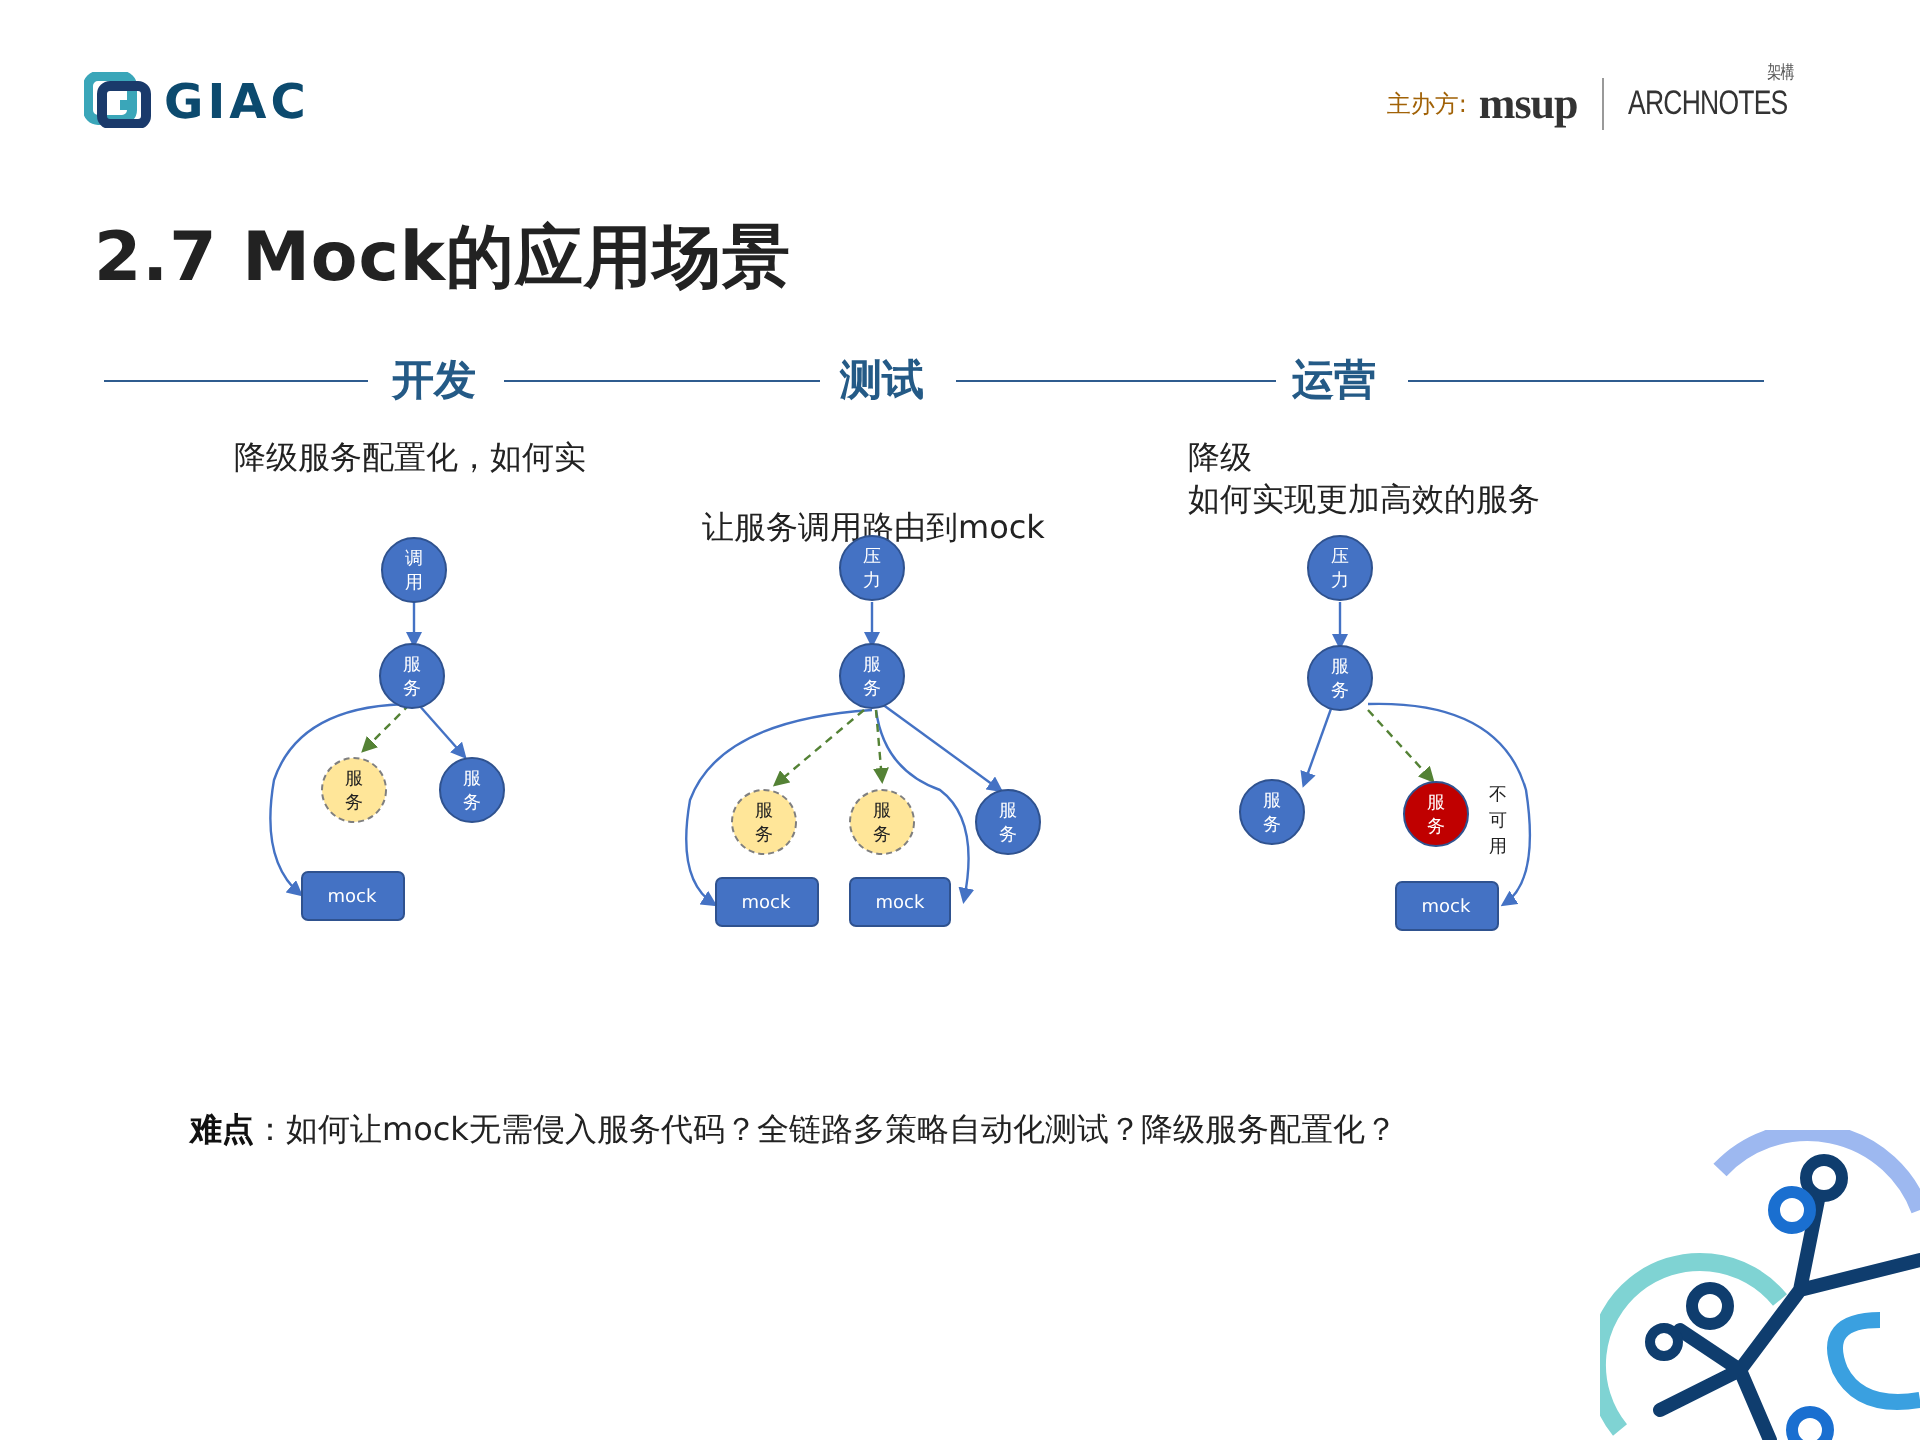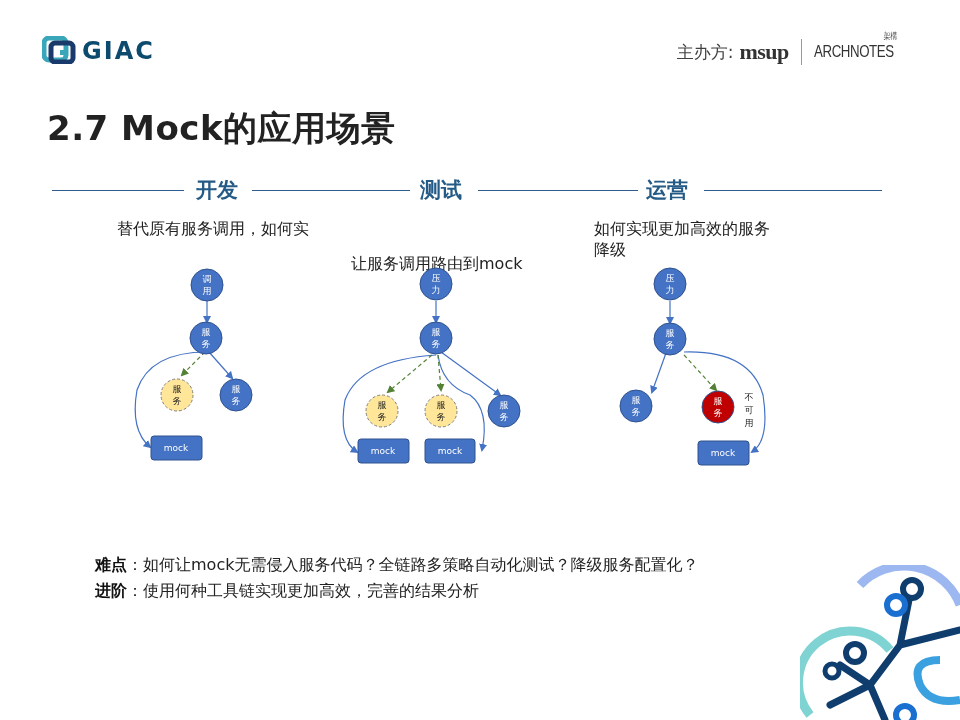--- a/index.html
+++ b/index.html
@@ -2,21 +2,21 @@
 <html><head>
 <meta charset="utf-8">
 <style>
   html, body { margin:0; padding:0; }
   body { width:960px; height:720px; background:#ffffff; position:relative; overflow:hidden; font-family:"DejaVu Sans", "Liberation Sans", sans-serif; color:#222; }
   .abs { position:absolute; }
   .logo-giac { left:42px; top:36px; width:120px; height:30px; }
   .logo-giac .mark { position:absolute; left:0; top:0; width:34px; height:28px; }
   .logo-giac .text { position:absolute; left:40px; top:1px; font-family:"DejaVu Sans", sans-serif; font-weight:bold; font-size:24px; letter-spacing:2px; color:#0c4a6e; }
   .sponsor { right:44px; top:38px; height:28px; display:flex; align-items:center; gap:6px; }
-  .sponsor .label { font-size:17px; color:#404040; }
+  .sponsor .label { font-size:12px; color:#a16207; }
   .sponsor .msup { font-family:Liberation Serif, serif; font-weight:bold; font-size:22px; color:#333; letter-spacing:-0.5px; }
   .sponsor .sep { width:1px; height:26px; background:#999; margin:0 6px; }
   .sponsor .arch { position:relative; font-family:"Liberation Sans Narrow","Liberation Sans", sans-serif; font-size:17px; color:#333; transform:scaleX(0.78); transform-origin:left center; letter-spacing:-0.5px; }
   .sponsor .arch .cn { position:absolute; right:-4px; top:-12px; font-size:9px; color:#555; }
   .title { left:47px; top:106px; font-size:34px; font-weight:bold; color:#222; letter-spacing:0.5px; }
   .hline { height:1px; background:#2f5c8f; }
   .section-head { font-size:21px; font-weight:bold; color:#245a86;text-align:right; }
   .desc { font-size:16px; line-height:21px; color:#222; }
   .bottom { font-size:16px; line-height:26px; color:#222; }
   .bottom b { color:#111; }
@@ -47,28 +47,28 @@
 
 <div class="abs hline" style="left:52px;top:190px;width:132px;"></div>
 <div class="abs section-head" style="left:196px;top:176px;">开发</div>
 <div class="abs hline" style="left:252px;top:190px;width:158px;"></div>
 <div class="abs section-head" style="left:420px;top:176px;">测试</div>
 <div class="abs hline" style="left:478px;top:190px;width:160px;"></div>
 <div class="abs section-head" style="left:646px;top:176px;">运营</div>
 <div class="abs hline" style="left:704px;top:190px;width:178px;"></div>
 
 <div class="abs desc" style="left:117px;top:218px;">
-  <div>替代原有服务调用，如何实</div>
+  <div>降级服务配置化，如何实</div>
 </div>
 <div class="abs desc" style="left:351px;top:218px;margin-top:35px;">
   <div>让服务调用路由到mock</div>
 </div>
 <div class="abs desc" style="left:594px;top:218px;">
+  <div>降级</div>
   <div>如何实现更加高效的服务</div>
-  <div>降级</div>
 </div>
 
 <svg class="abs" style="left:0;top:0;" width="960" height="720">
   <defs>
     <marker id="ab" markerWidth="8" markerHeight="8" refX="6" refY="4" orient="auto" markerUnits="userSpaceOnUse">
       <path d="M0,0 L8,4 L0,8 z" fill="#4472c4"></path>
     </marker>
     <marker id="ag" markerWidth="8" markerHeight="8" refX="6" refY="4" orient="auto" markerUnits="userSpaceOnUse">
       <path d="M0,0 L8,4 L0,8 z" fill="#548235"></path>
     </marker>
@@ -152,21 +152,20 @@
     <text class="mt" x="749" y="400">不</text>
     <text class="mt" x="749" y="413">可</text>
     <text class="mt" x="749" y="426">用</text>
     <rect class="n" x="698" y="441" width="51" height="24" rx="3"></rect>
     <text class="nt" x="723" y="456">mock</text>
   </g>
 </svg>
 
 <div class="abs bottom" style="left:95px;top:552px;">
   <div><b>难点</b><span>：如何让mock无需侵入服务代码？全链路多策略自动化测试？降级服务配置化？</span></div>
-  <div><b>进阶</b><span>：使用何种工具链实现更加高效，完善的结果分析</span></div>
 </div>
 
 <svg class="abs" style="left:800px;top:565px;" width="160" height="155" viewBox="0 0 160 155">
   <path d="M60,20 A60,60 0 0 1 160,40" stroke="#9db8f0" stroke-width="9" fill="none"></path>
   <path d="M10,150 A50,50 0 0 1 90,85" stroke="#7fd3d3" stroke-width="9" fill="none"></path>
   <path d="M140,95 Q110,95 120,120 Q130,140 160,135" stroke="#3aa0e0" stroke-width="8" fill="none"></path>
   <path d="M110,30 L100,80 L70,120 L40,100 M100,80 L160,65 M70,120 L85,155 M70,120 L30,140" stroke="#0f3d6e" stroke-width="7" fill="none" stroke-linecap="round"></path>
   <circle cx="112" cy="24" r="9" fill="#fff" stroke="#0f3d6e" stroke-width="6"></circle>
   <circle cx="96" cy="40" r="9" fill="#fff" stroke="#1a6fd0" stroke-width="6"></circle>
   <circle cx="55" cy="88" r="9" fill="#fff" stroke="#0f3d6e" stroke-width="6"></circle>

